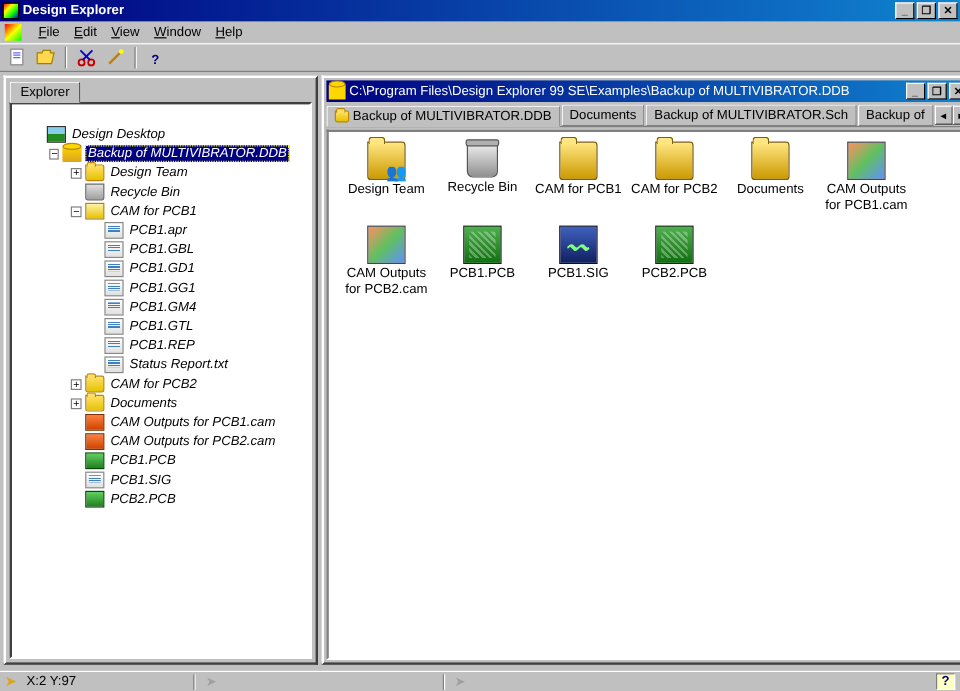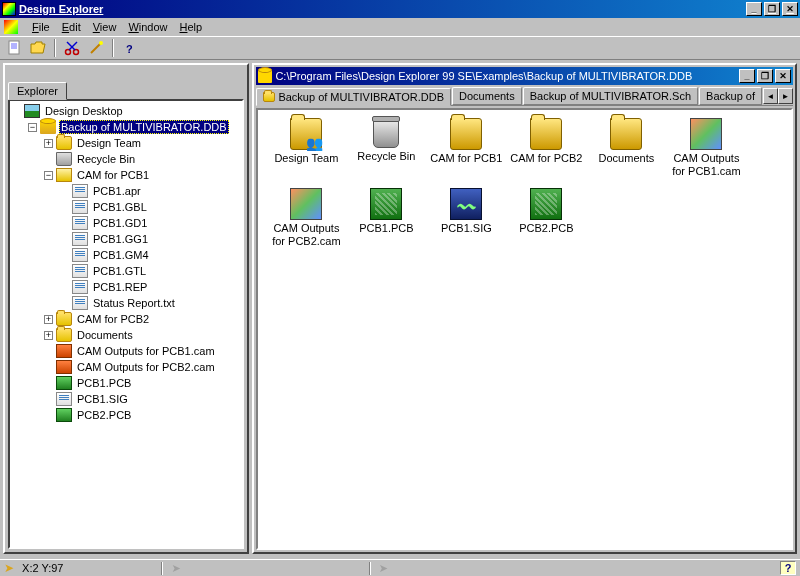--- a/index.html
+++ b/index.html
@@ -1,43 +1,43 @@
 <!DOCTYPE html>
 <html><head>
 <meta charset="utf-8">
 <style>
 * { box-sizing: border-box; margin: 0; padding: 0; font-family: Tahoma, sans-serif; font-size: 11px; }
 body { background: #c0c0c0; width: 800px; height: 576px; overflow: hidden; position: relative; }
 
-.titlebar { background: linear-gradient(to right, #000080, #1084d0); height: 18px; display: flex; align-items: center; padding: 1px 2px; color: white; font-weight: bold; text-decoration: underline; }
+.titlebar { background: linear-gradient(to right, #000080, #1084d0); height: 18px; display: flex; align-items: center; padding: 1px 2px; color: white; font-weight: bold; }
 .titlebar .logo { width: 14px; height: 14px; margin-right: 3px; background: linear-gradient(135deg, #ff0000 0%, #ffff00 33%, #00ff00 66%, #0000ff 100%); border: 1px solid #000; }
 .titlebar .title { flex: 1; }
 .win-btn { width: 16px; height: 14px; background: #c0c0c0; border: 1px solid; border-color: #fff #000 #000 #fff; margin-left: 2px; display: flex; align-items: center; justify-content: center; font-size: 9px; font-weight: bold; color: #000; cursor: pointer; }
 
 .menubar { background: #c0c0c0; height: 18px; display: flex; align-items: center; padding: 0 4px; }
 .menubar .logo { width: 14px; height: 14px; margin-right: 8px; background: linear-gradient(135deg, #ff0000, #ffff00, #00ff00); }
 .menubar .menuitem { padding: 1px 6px; cursor: pointer; }
 .menubar .menuitem u { text-decoration: underline; }
 
 .toolbar { background: #c0c0c0; height: 24px; display: flex; align-items: center; padding: 0 4px; border-top: 1px solid #fff; border-bottom: 1px solid #808080; gap: 4px; }
 .tool-icon { width: 20px; height: 20px; display: flex; align-items: center; justify-content: center; cursor: pointer; }
 .tool-sep { width: 1px; height: 18px; border-left: 1px solid #808080; border-right: 1px solid #fff; margin: 0 2px; }
 
 .workspace { display: flex; height: 497px; padding: 3px; gap: 3px; }
 
 .panel { background: #c0c0c0; border: 2px solid; border-color: #fff #404040 #404040 #fff; display: flex; flex-direction: column; }
 .left-panel { width: 262px; }
 .right-panel { flex: 1; }
 
-.tabstrip { display: flex; padding: 16px 3px 0 3px; }
+.tabstrip { display: flex; padding: 2px 3px 0 3px; }
 .tab { background: #c0c0c0; border: 1px solid; border-color: #fff #404040 transparent #fff; padding: 2px 8px; border-radius: 2px 2px 0 0; position: relative; top: 1px; }
 
 .panel-inner { flex: 1; margin: 0 3px 3px 3px; background: #fff; border: 2px solid; border-color: #404040 #fff #fff #404040; overflow: hidden; }
 
-.tree { padding: 2px; color: #000; }
+.tree { padding: 17px; color: #000; font-style: italic; }
 .tree-item { display: flex; align-items: center; height: 16px; white-space: nowrap; cursor: pointer; }
 .tree-toggle { width: 9px; height: 9px; border: 1px solid #808080; background: #fff; display: flex; align-items: center; justify-content: center; font-size: 9px; line-height: 1; margin-right: 3px; cursor: pointer; }
 .tree-spacer { display: inline-block; }
 .tree-icon { width: 16px; height: 14px; margin-right: 3px; flex-shrink: 0; }
 .tree-item.selected .tree-label { background: #000080; color: #fff; border: 1px dotted #ffff00; padding: 0 1px; }
 .tree-label { padding: 0 2px; }
 
 .ico-desktop { background: linear-gradient(#87ceeb 50%, #228b22 50%); border: 1px solid #333; }
 .ico-station { background: radial-gradient(circle, #c0c0c0, #808080); border-radius: 50%; }
 .ico-db { background: linear-gradient(#ffd700, #daa520); border-radius: 2px 2px 1px 1px; position: relative; }

